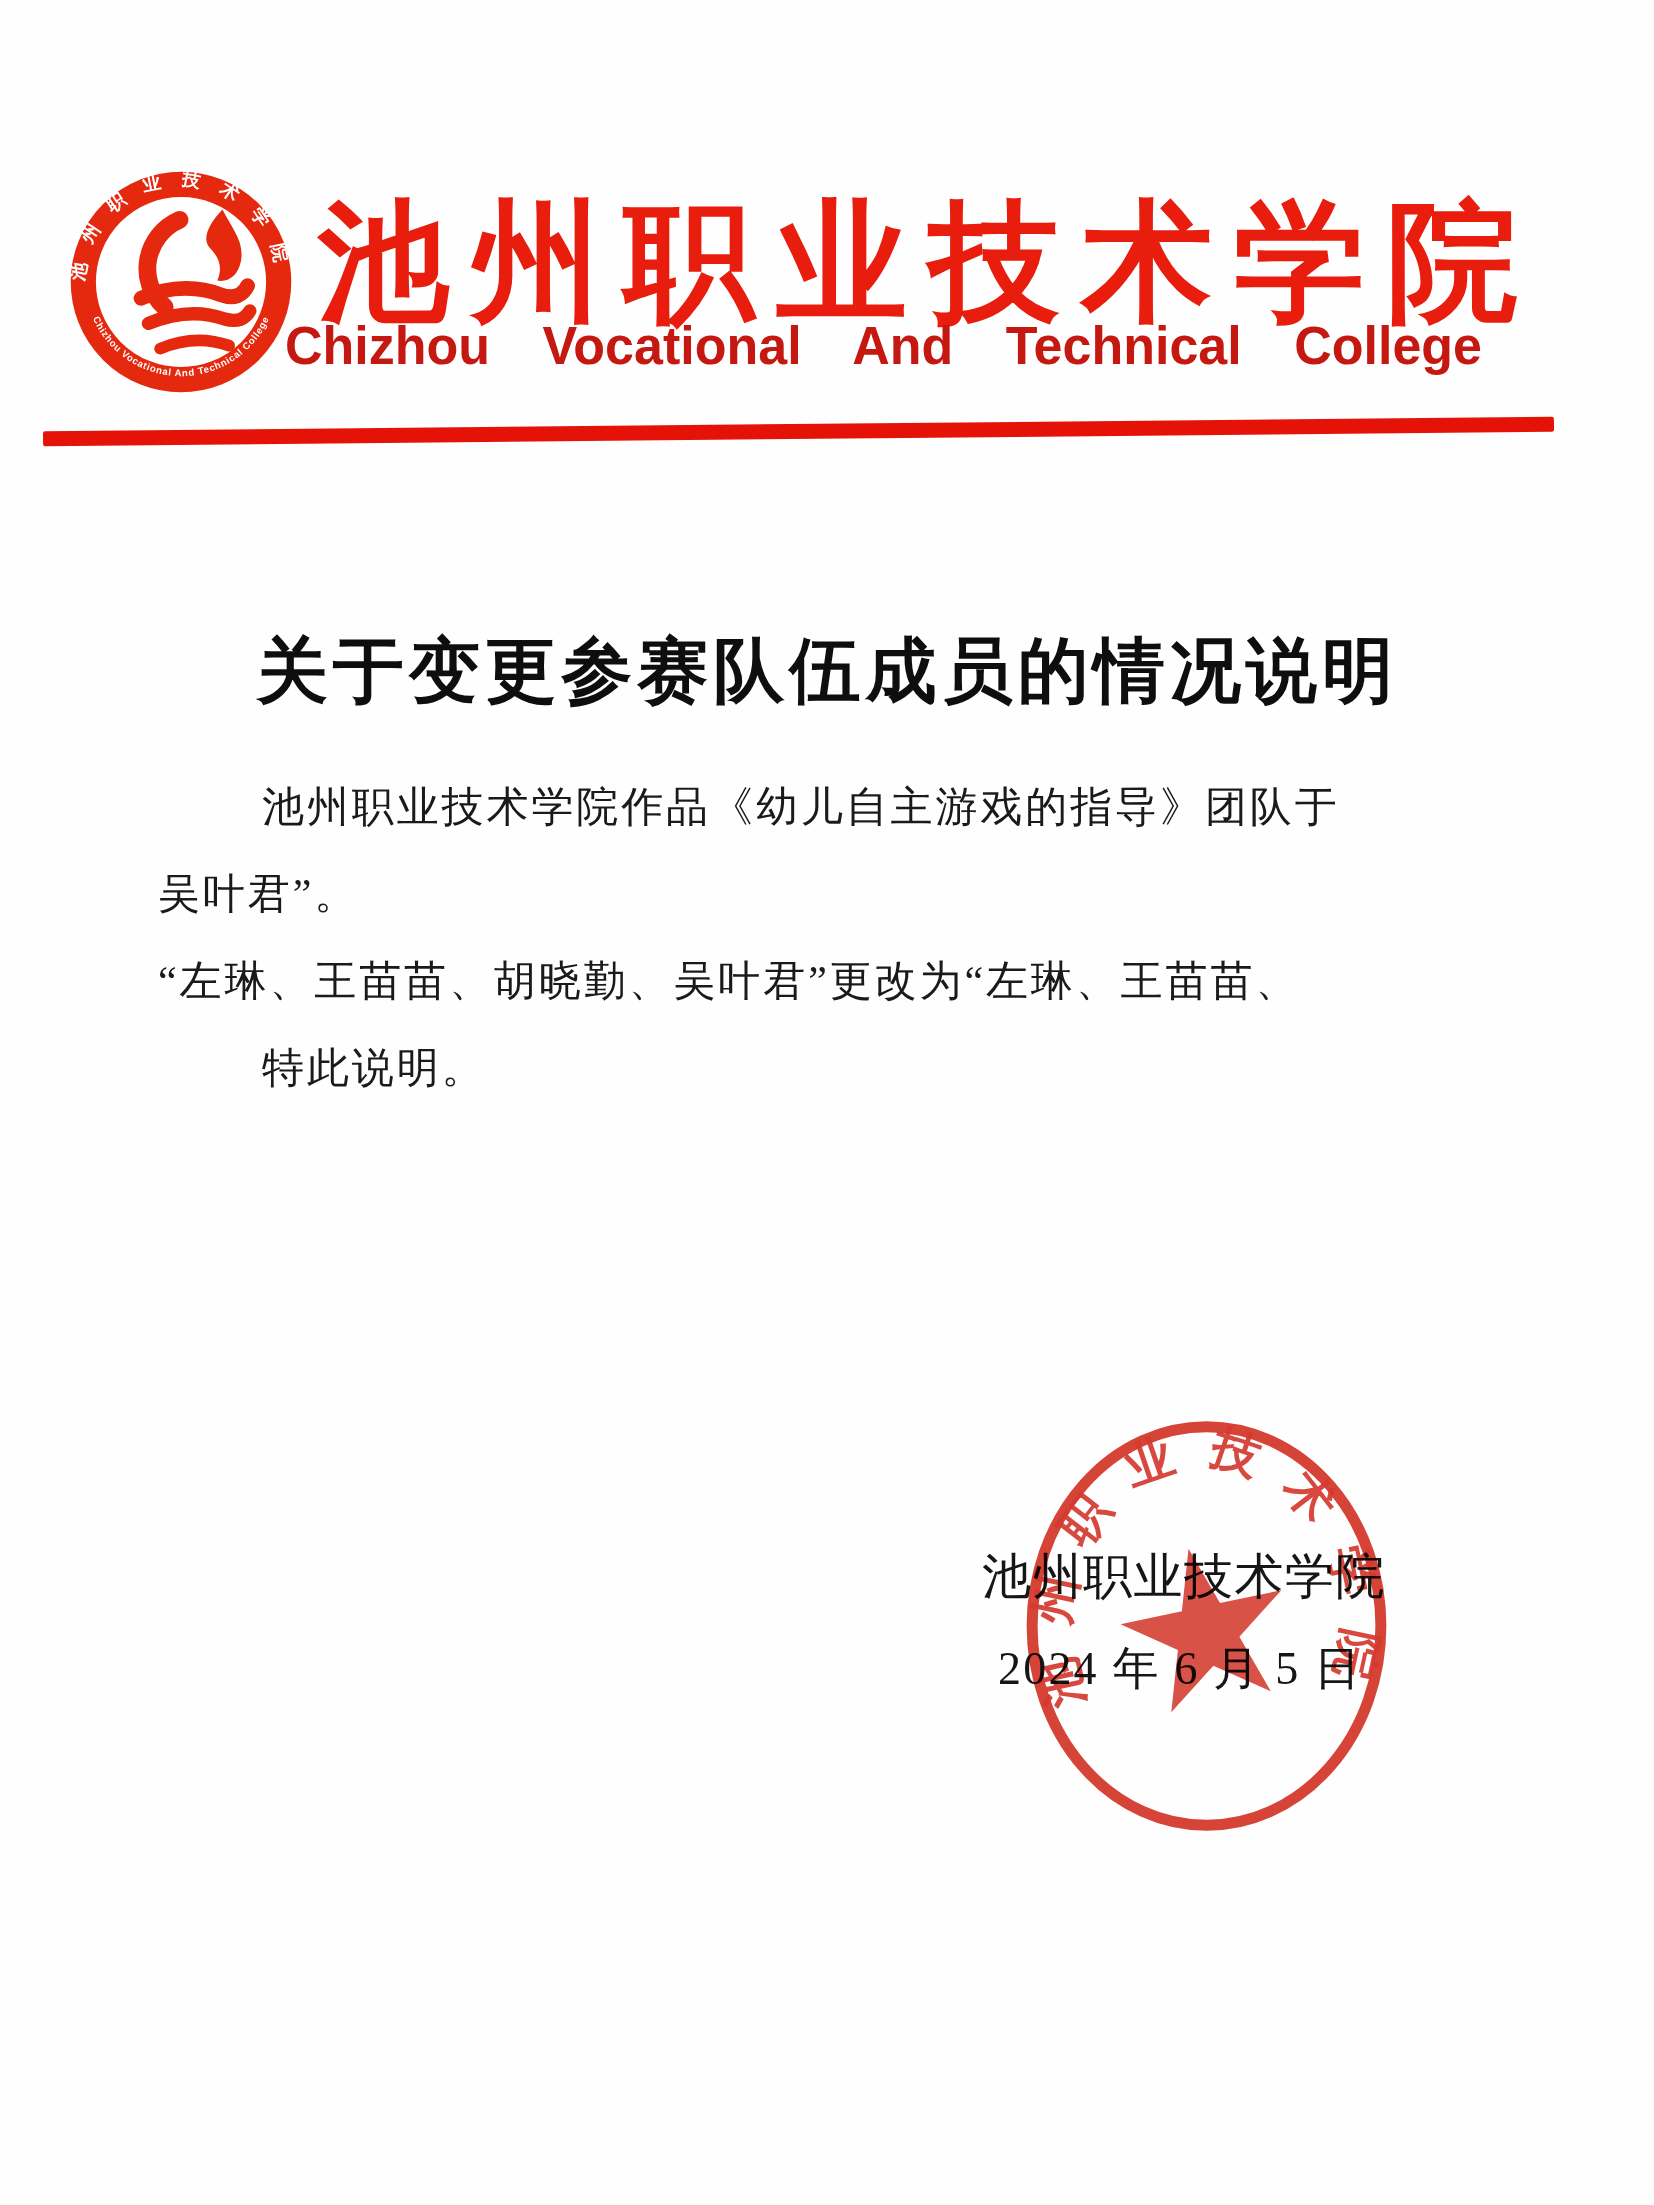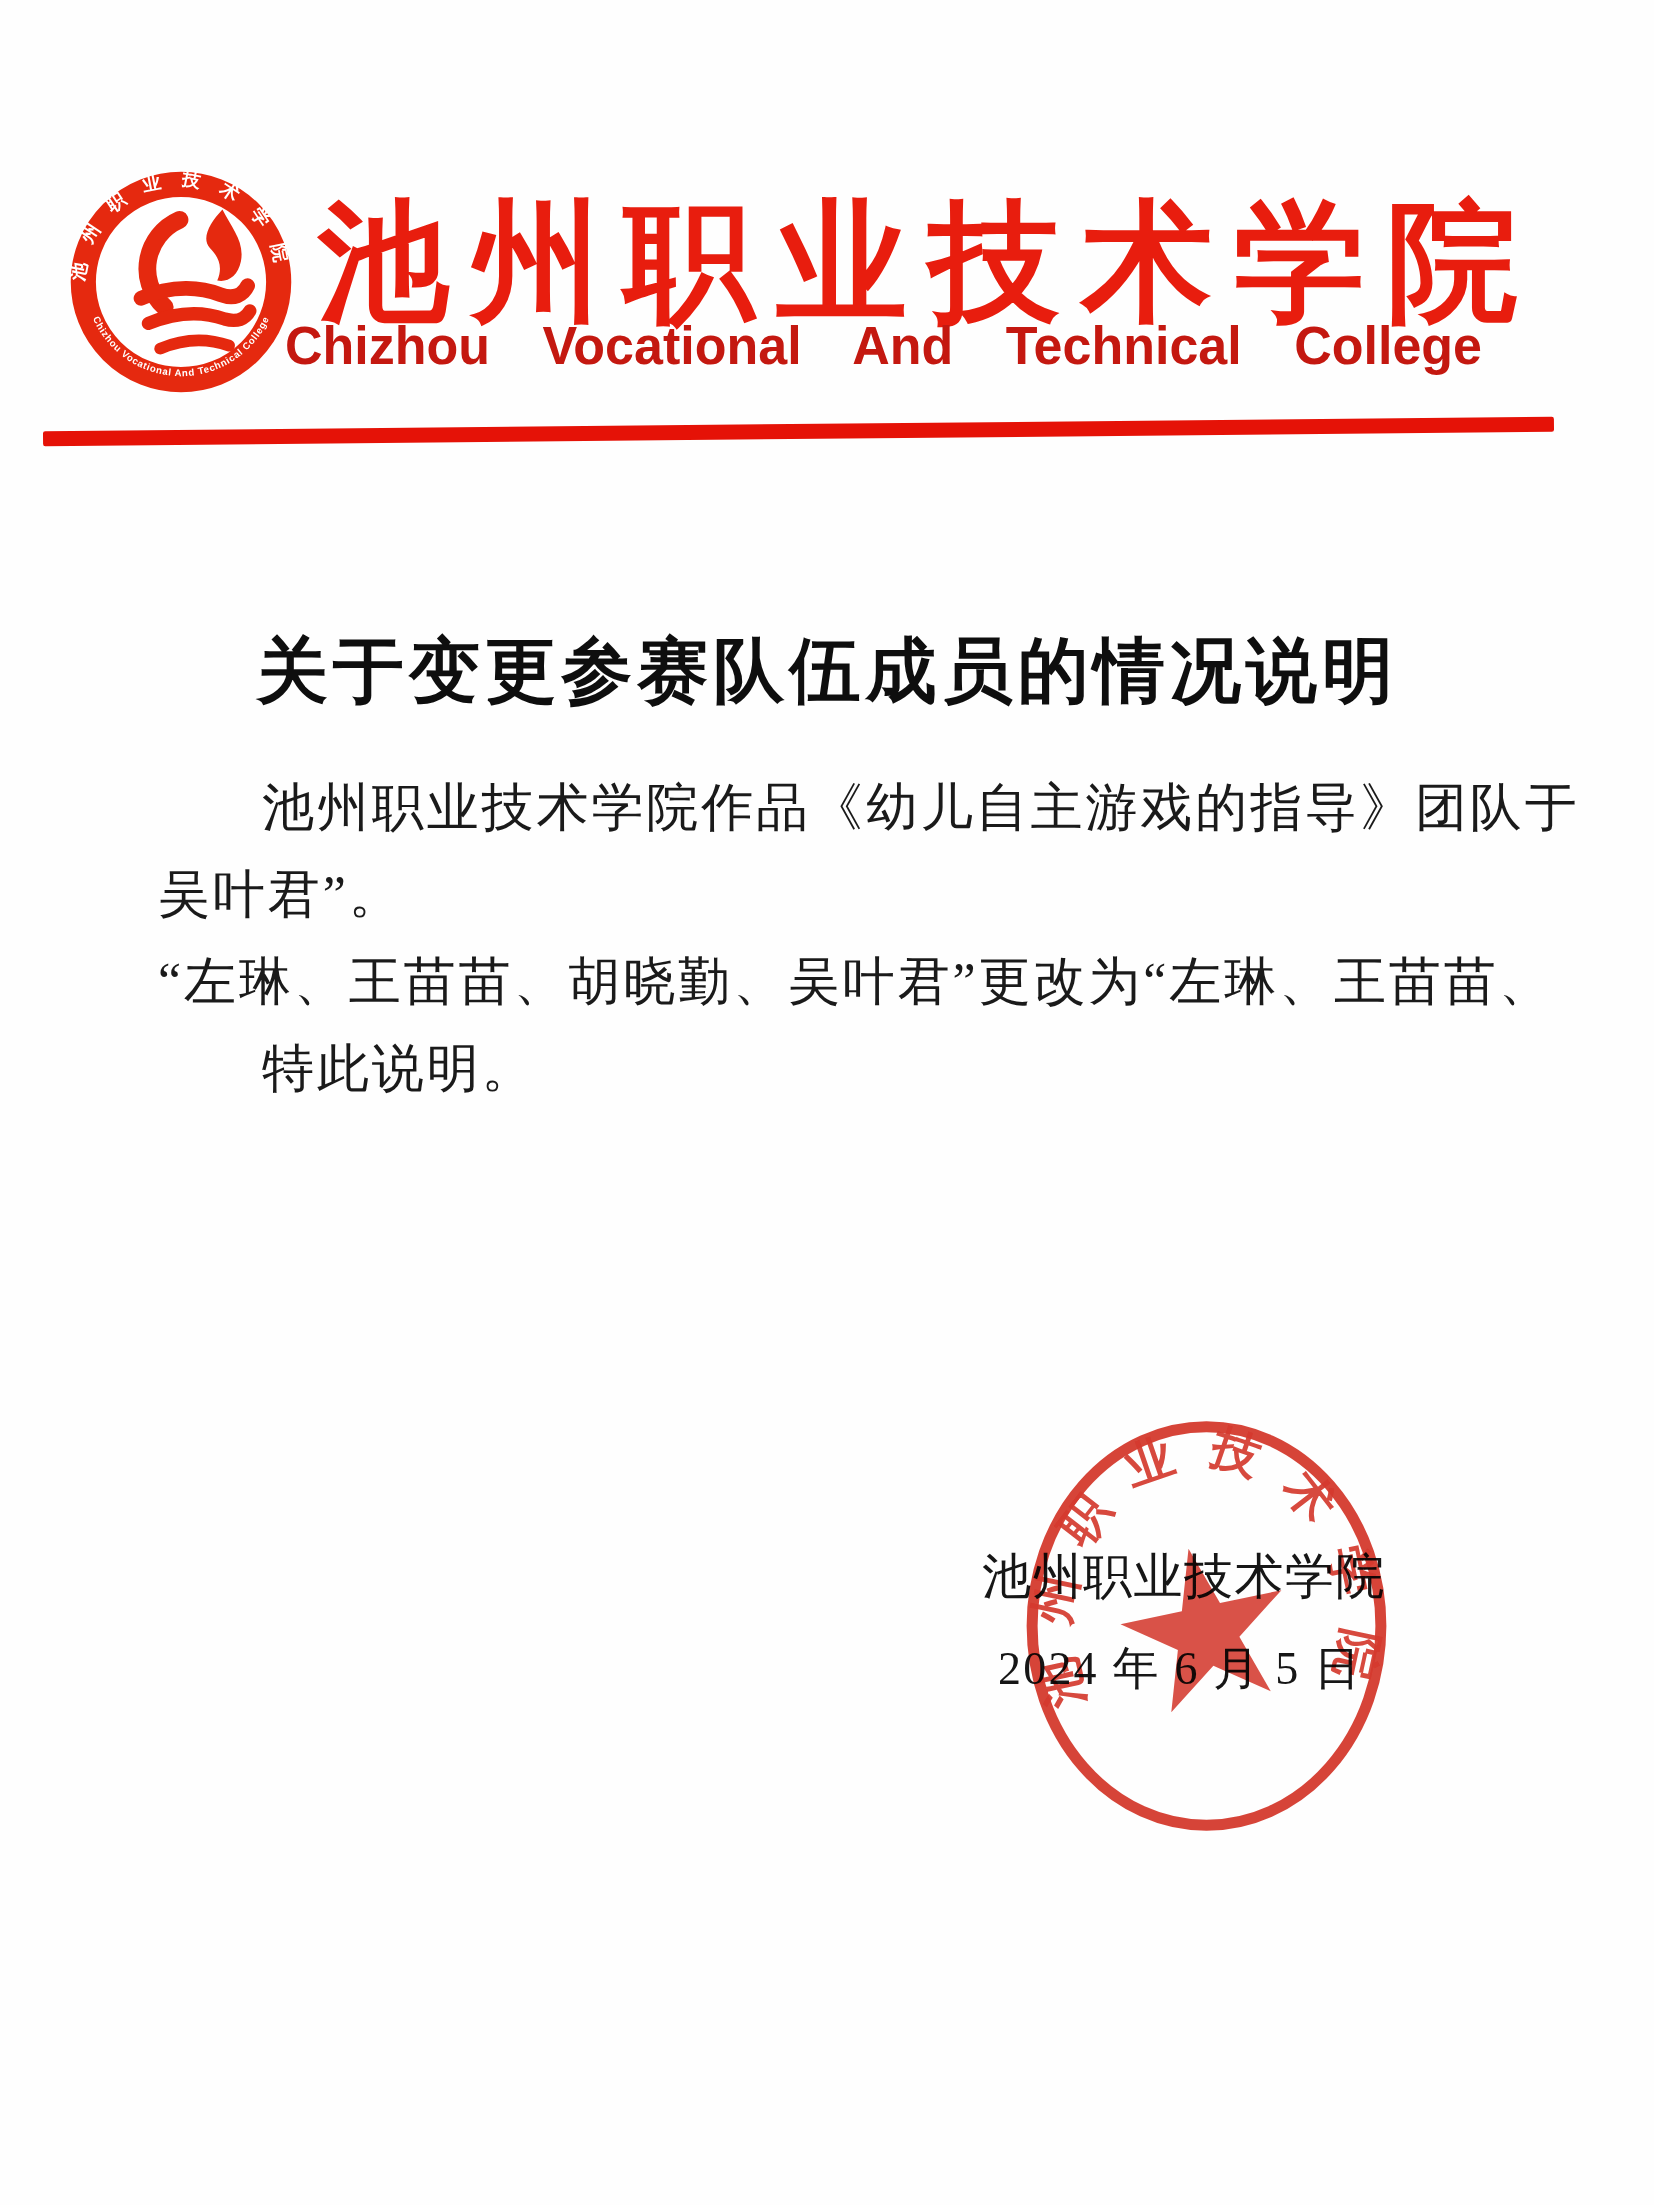--- a/index.html
+++ b/index.html
@@ -41,21 +41,21 @@
     position:absolute;left:0;top:581px;width:100%;
     text-align:center;
     font-size:71px;font-weight:900;letter-spacing:5.1px;
     color:#0e0e0e;
     font-family:"Liberation Serif", serif;
     margin-top:43px;
   }
   
   .body-block{
     position:absolute;left:158px;top:764px;width:1323px;
-    font-size:52px;letter-spacing:2.9px;color:#1a1a1a;
+    font-size:42px;letter-spacing:2.9px;color:#1a1a1a;
     font-family:"Liberation Serif", serif;
   }
   .body-line{height:87px;line-height:87px;white-space:nowrap;}
   .body-line.indent{padding-left:104px;}
   
   .sign-name{
     position:absolute;left:982px;top:1547px;
     font-size:49px;line-height:59px;letter-spacing:1.5px;color:#161616;
     white-space:nowrap;z-index:2;
   }

